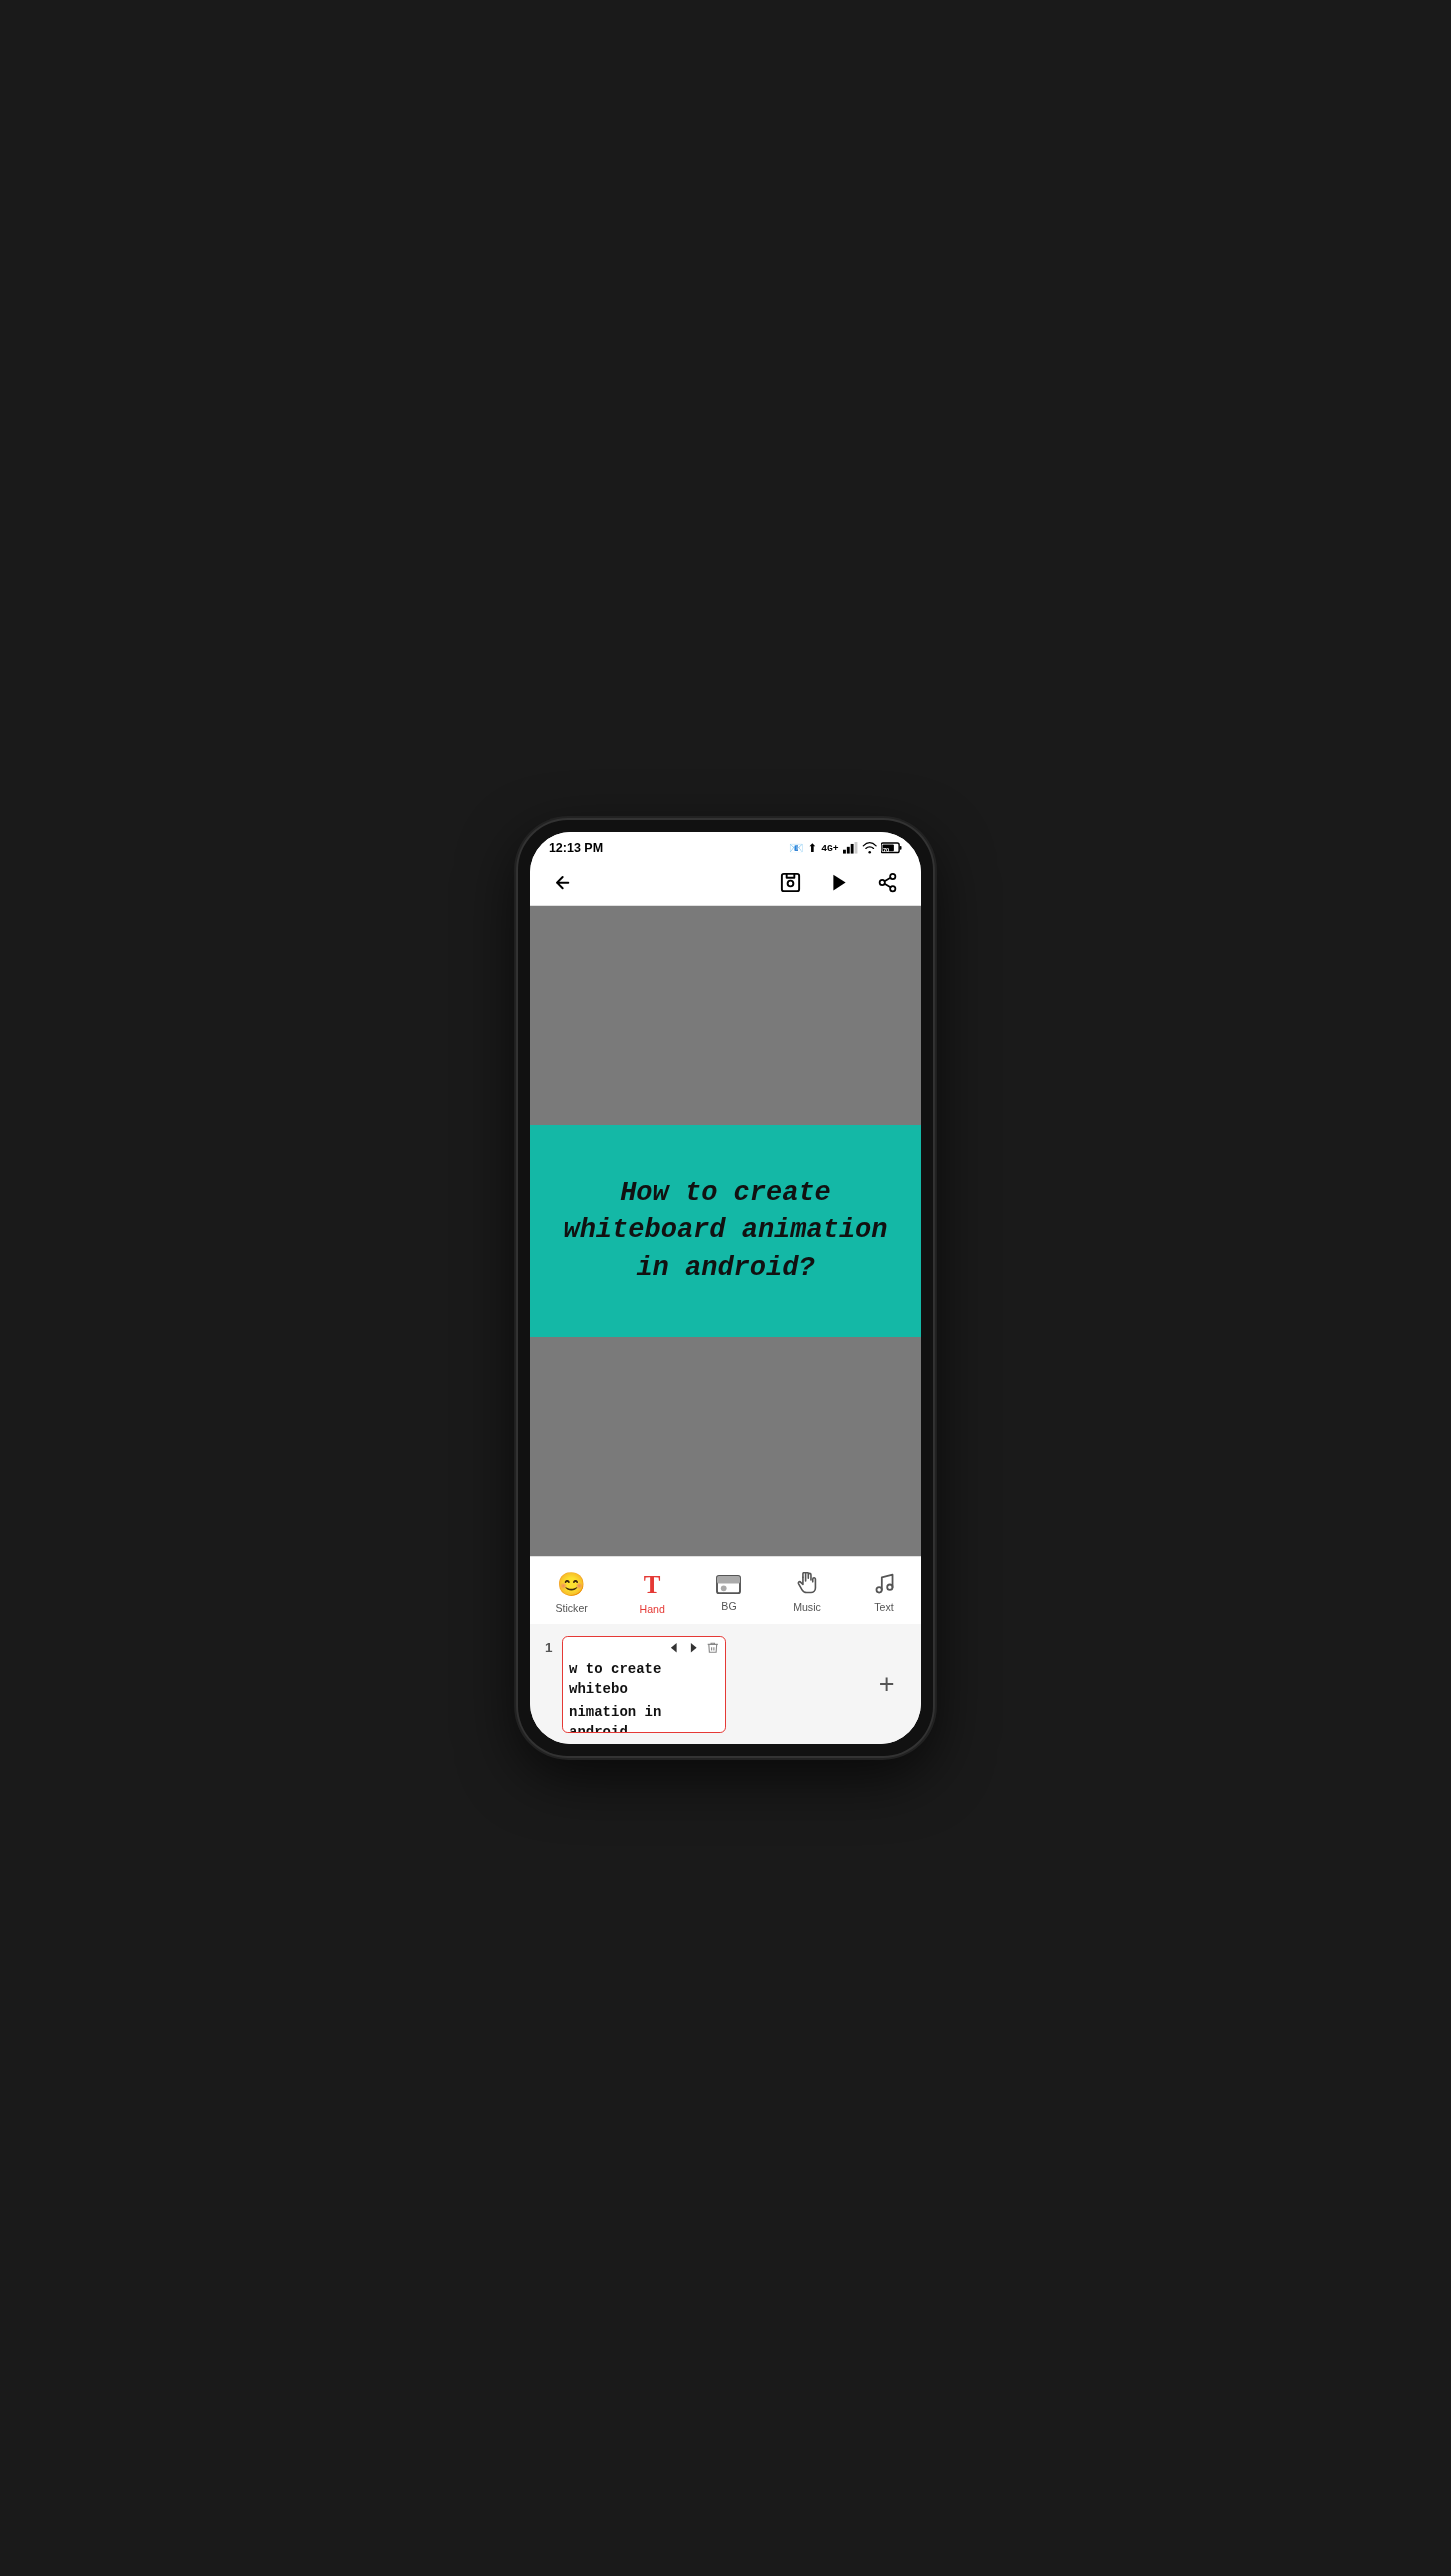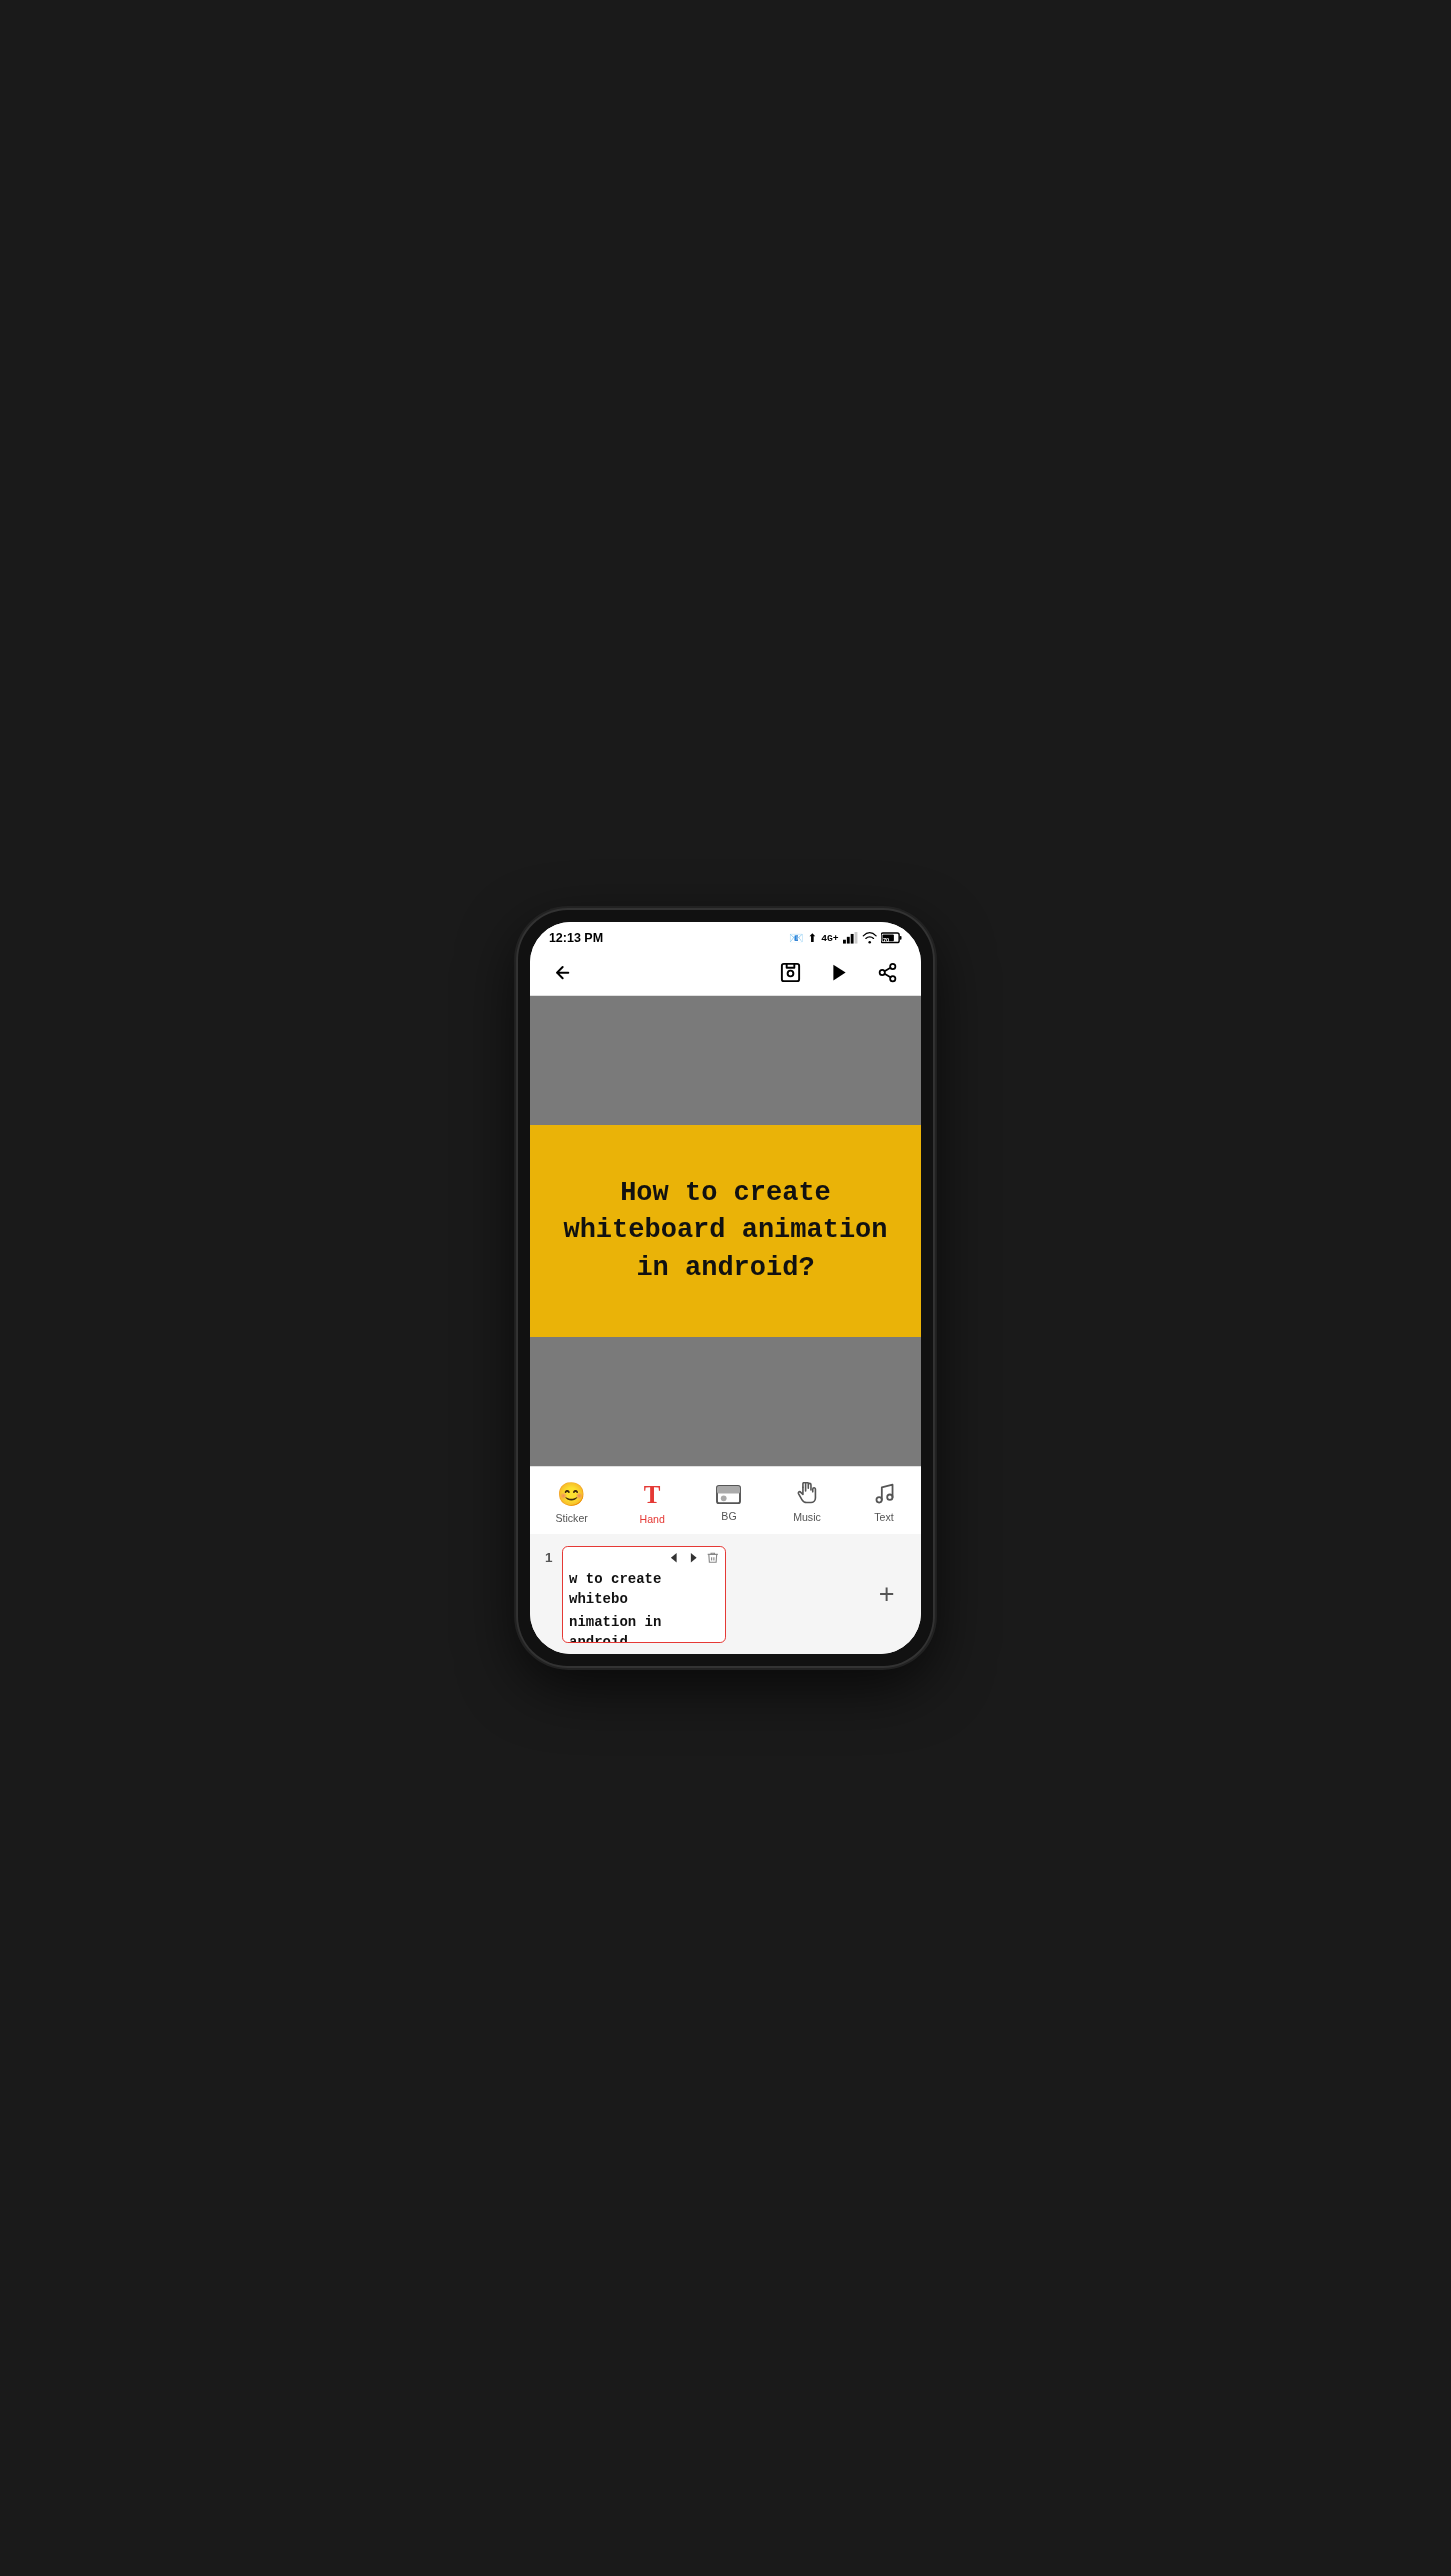--- a/index.html
+++ b/index.html
@@ -8,21 +8,21 @@
       background: #1a1a1a;
       display: flex;
       justify-content: center;
       align-items: center;
       min-height: 100vh;
       font-family: Arial, sans-serif;
     }
 
     .phone-frame {
       width: 415px;
-      height: 756px;
+      height: 936px;
       background: #111;
       border-radius: 50px;
       position: relative;
       box-shadow: 0 0 0 1.9px #333, 0 0 0 3.9px #222, 0 19.3px 58px rgba(0,0,0,0.7);
       overflow: hidden;
     }
 
     
     .phone-frame::before {
       content: '';
@@ -119,26 +119,27 @@
       flex-direction: column;
       overflow: hidden;
     }
 
     .gray-area-top {
       background: #7a7a7a;
       flex: 1;
     }
 
     .white-slide {
-      background: #eab308;
+      background: #14b8a6;
       padding: 39px 20px;
       display: flex;
       align-items: center;
       justify-content: center;
       min-height: 212px;
+      font-style: italic;
     }
 
     .slide-text {
       font-family: 'Courier New', monospace;
       font-size: 27px;
       font-weight: 700;
       color: #111;
       text-align: center;
       line-height: 1.4;
     }

